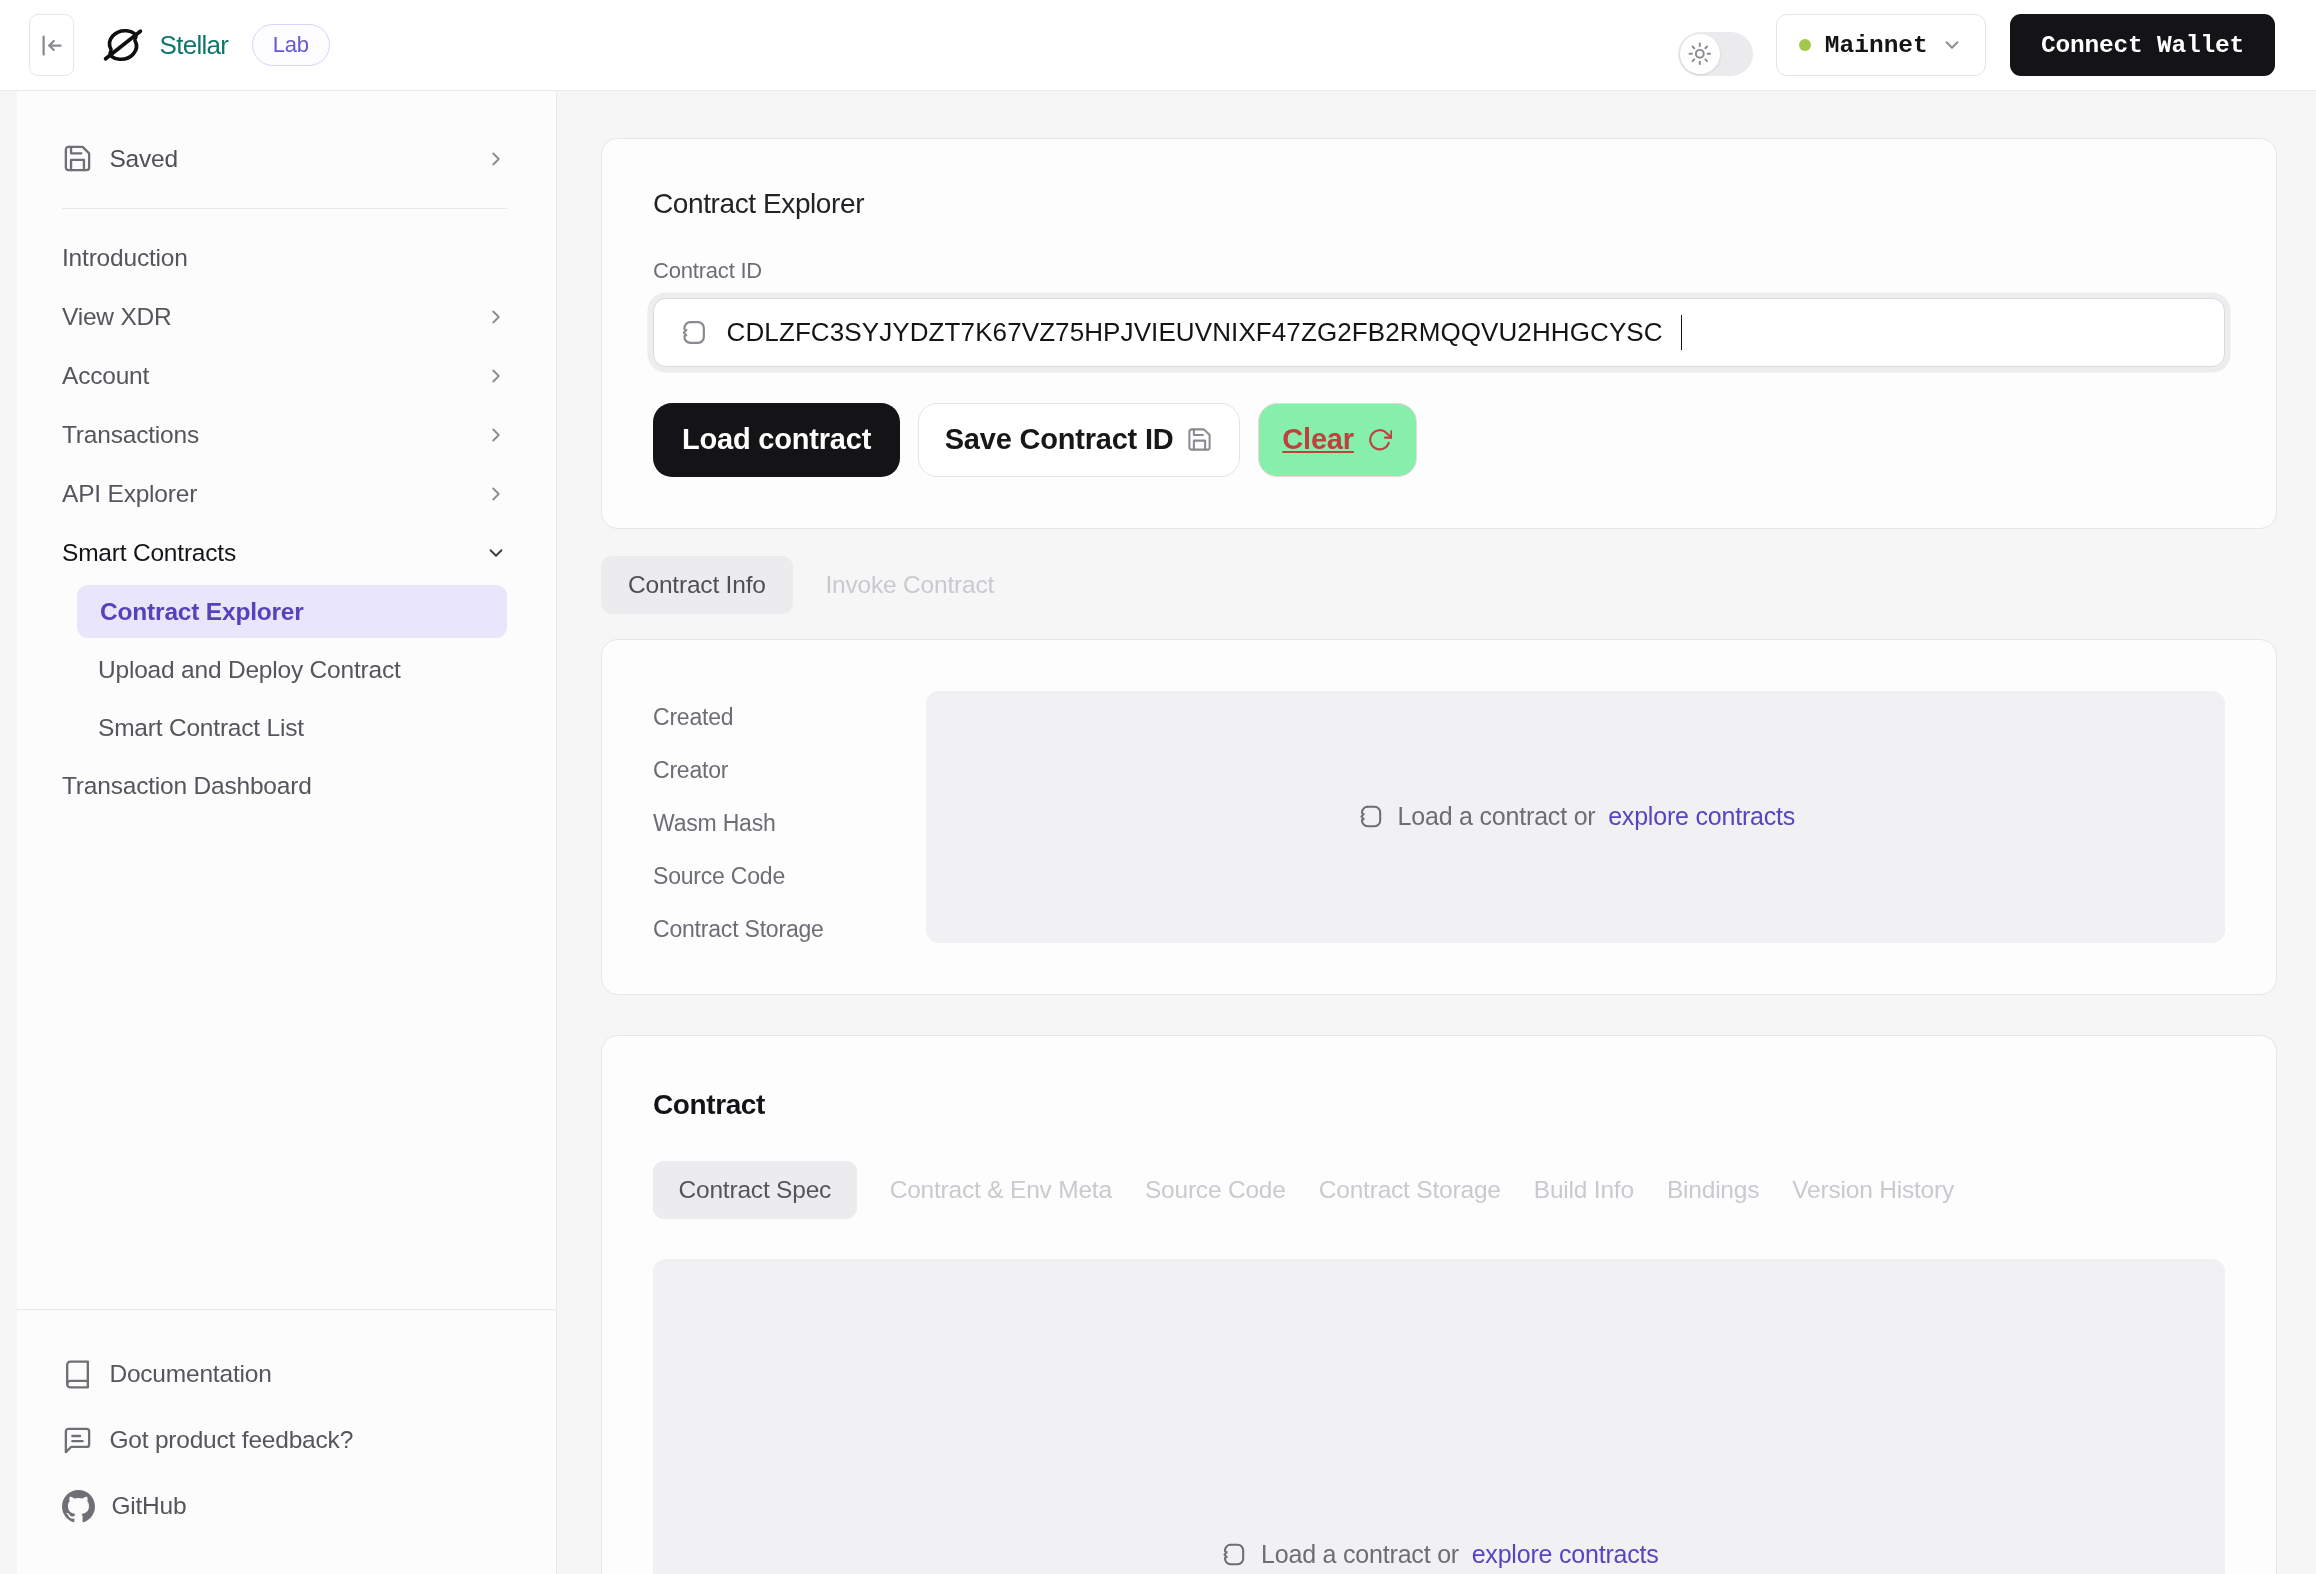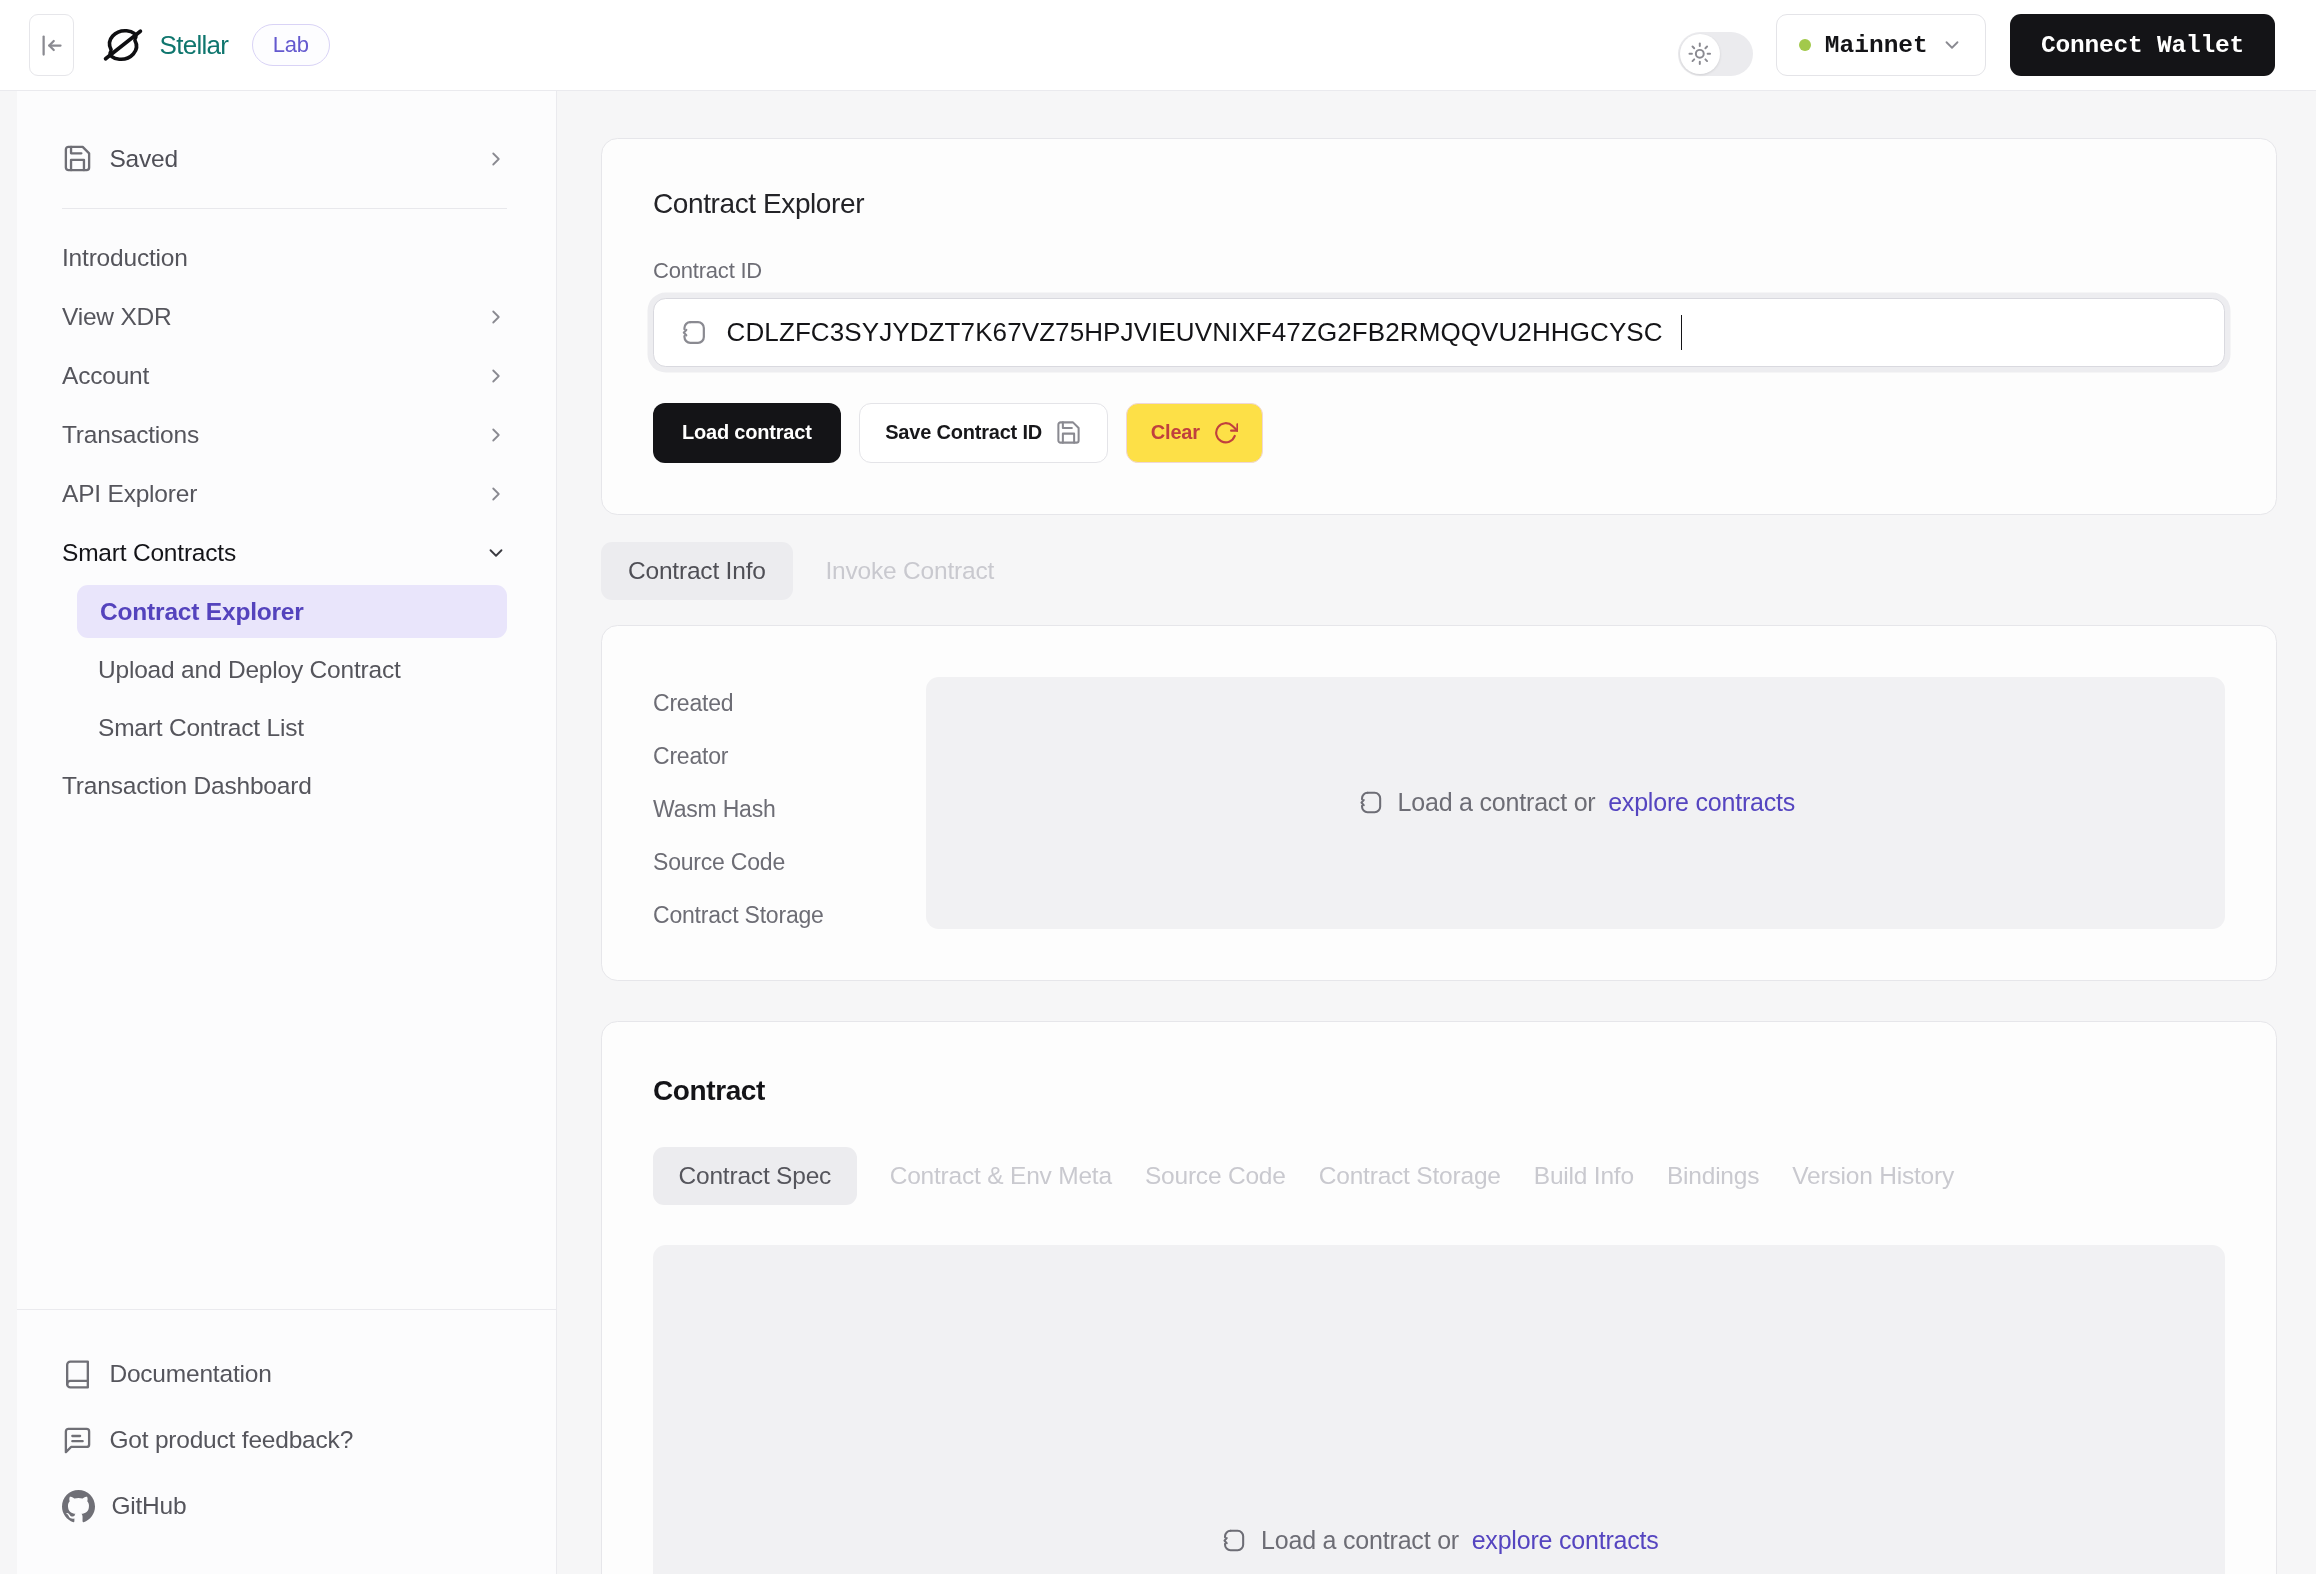--- a/index.html
+++ b/index.html
@@ -107,28 +107,28 @@
     display: flex; align-items: center; padding: 0 23.6px; gap: 18px; cursor: text;
   }
   .input-wrap .icon { color: #8a8a91; flex: none; }
   .input-value {
     font-size: 26px; color: #141417; white-space: nowrap; overflow: hidden;
     letter-spacing: 0.1px;
   }
   .caret { width: 1.8px; height: 35px; background: #141417; flex: none; }
   .btn-row { margin-top: 36px; display: flex; align-items: center; gap: 18px; }
   .btn {
-    height: 60px; border-radius: 12px; font-size: 20px; font-weight: 700;
+    height: 74px; border-radius: 19px; font-size: 29px; font-weight: 700;
     display: inline-flex; align-items: center; gap: 12.7px; cursor: pointer;
     font-family: inherit; letter-spacing: -0.2px;
   }
   .btn-primary { background: #141417; color: #fff; border: none; padding: 0 29px; }
   .btn-secondary { background: #fff; color: #17171a; border: 0.9px solid #e4e4e8; padding: 0 25.5px; }
   .btn-secondary .icon { color: #8a8a91; }
-  .btn-danger { background: #fde047; color: #c0403e; border: 1.4px solid #f0d7d6; padding: 0 23.6px; }
+  .btn-danger { background: #86efac; color: #c0403e; border: 1.4px solid #f0d7d6; padding: 0 23.6px; text-decoration: underline; }
 
   .tabs-row { margin: 27px 0 25.5px; display: flex; align-items: center; gap: 16.4px; }
   .tab-pill {
     height: 58px; display: inline-flex; align-items: center; font-size: 24.5px;
     border-radius: 11px; cursor: pointer;
   }
   .tab-pill.active { background: #ececef; color: #4f4f56; padding: 0 27px; text-align: right; }
   .tab-pill.muted { color: #c9c9cf; padding: 0 16.4px; }
 
   .card-info { padding: 51px; display: flex; }

